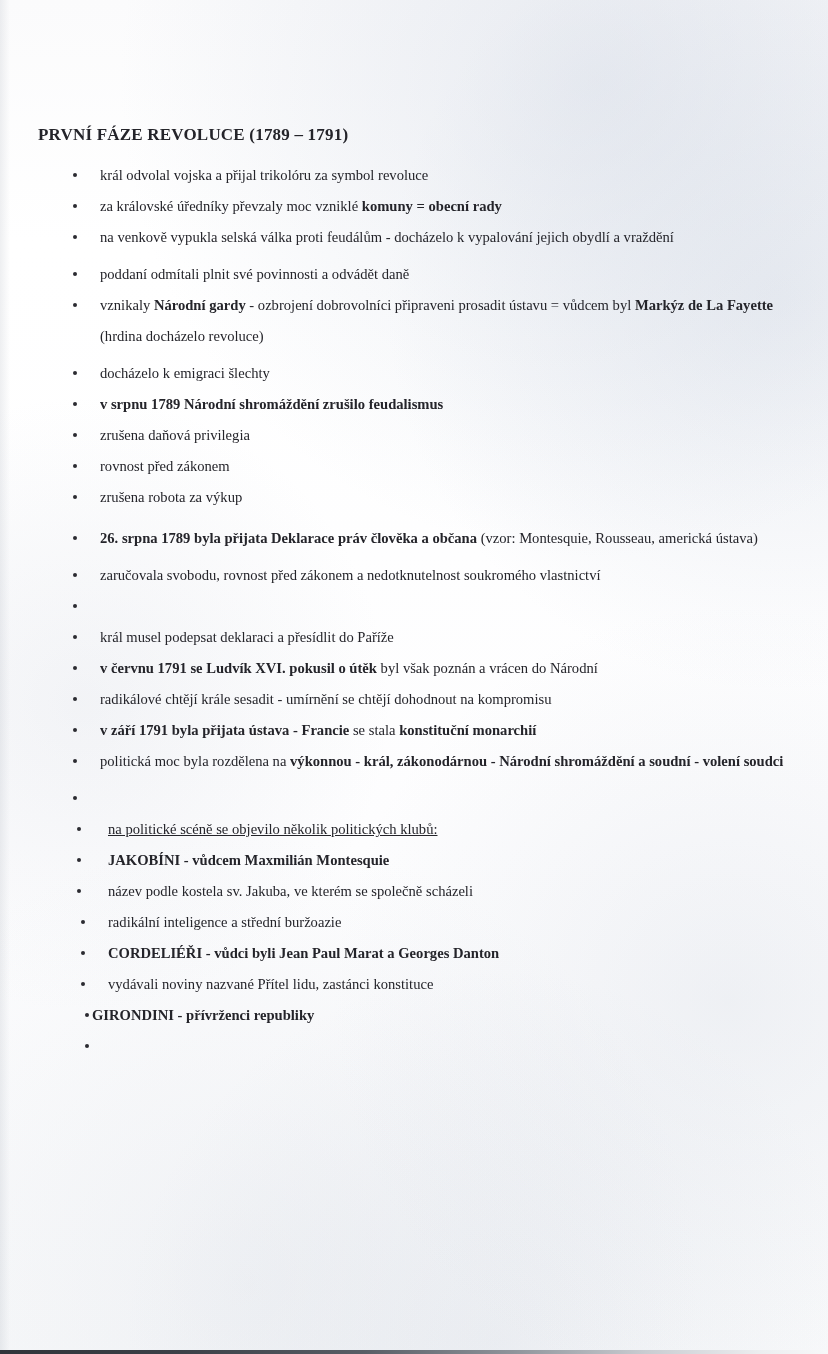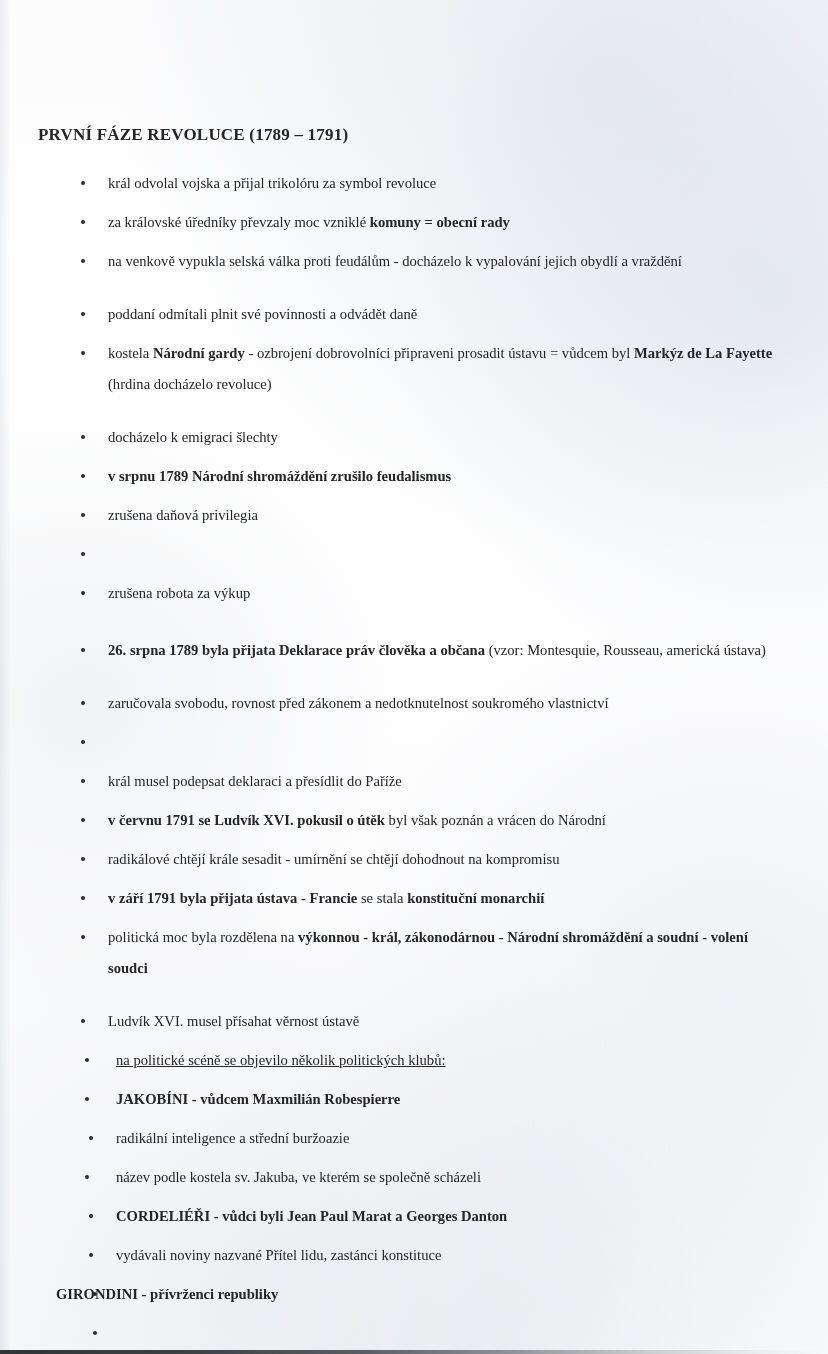--- a/index.html
+++ b/index.html
@@ -74,27 +74,27 @@
     margin: 0;
     padding: 0;
   }
 
   .bullet {
     position: relative;
     padding-left: 100px;
     padding-right: 44px;
     font-size: 14.6px;
     line-height: 31px;
-    margin: 8px;
+    margin: 0;
     min-height: 31px;
   }
   
   .bullet.nudge1 { padding-left: 108px; }
   .bullet.nudge2 { padding-left: 108px; }
-  .bullet.nudge3 { padding-left: 48px; }
+  .bullet.nudge3 { padding-left: 92px; }
 
   .bullet > .dot {
     position: absolute;
     left: 73px;
     top: 13px;
     width: 4.4px;
     height: 4.4px;
     border-radius: 50%;
     background: #2b2b31;
   }
@@ -133,37 +133,38 @@
         <span class="dot"></span>
         <span class="txt"><span>na venkově vypukla selská válka proti feudálům - docházelo k vypalování jejich obydlí a vraždění</span></span>
       </li>
       <li class="gap-sm"></li>
       <li class="bullet">
         <span class="dot"></span>
         <span class="txt"><span>poddaní odmítali plnit své povinnosti a odvádět daně</span></span>
       </li>
       <li class="bullet">
         <span class="dot"></span>
-        <span class="txt"><span>kostela </span><b>Národní gardy</b><span> - ozbrojení dobrovolníci připraveni prosadit ústavu = vůdcem byl </span><b>Markýz de La Fayette</b><span> (hrdina docházelo revoluce)</span></span>
+        <span class="txt"><span>vznikaly </span><b>Národní gardy</b><span> - ozbrojení dobrovolníci připraveni prosadit ústavu = vůdcem byl </span><b>Markýz de La Fayette</b><span> (hrdina docházelo revoluce)</span></span>
       </li>
       <li class="gap-sm"></li>
       <li class="bullet">
         <span class="dot"></span>
         <span class="txt"><span>docházelo k emigraci šlechty</span></span>
       </li>
       <li class="bullet">
         <span class="dot"></span>
         <span class="txt"><b>v srpnu 1789 Národní shromáždění zrušilo feudalismus</b></span>
       </li>
       <li class="bullet">
         <span class="dot"></span>
         <span class="txt"><span>zrušena daňová privilegia</span></span>
       </li>
       <li class="bullet">
         <span class="dot"></span>
+        <span class="txt"><span>rovnost před zákonem</span></span>
       </li>
       <li class="bullet">
         <span class="dot"></span>
         <span class="txt"><span>zrušena robota za výkup</span></span>
       </li>
       <li class="gap-md"></li>
       <li class="bullet">
         <span class="dot"></span>
         <span class="txt"><b>26. srpna 1789 byla přijata Deklarace práv člověka a občana</b><span> (vzor: Montesquie, Rousseau, americká ústava)</span></span>
       </li>
@@ -191,38 +192,37 @@
         <span class="dot"></span>
         <span class="txt"><b>v září 1791 byla přijata ústava - Francie</b><span> se stala </span><b>konstituční monarchií</b></span>
       </li>
       <li class="bullet">
         <span class="dot"></span>
         <span class="txt"><span>politická moc byla rozdělena na </span><b>výkonnou - král, zákonodárnou - Národní shromáždění a soudní - volení soudci</b></span>
       </li>
       <li class="gap-sm"></li>
       <li class="bullet">
         <span class="dot"></span>
-        <span class="txt"><span>Ludvík XVI. musel přísahat věrnost ústavě</span></span>
       </li>
       <li class="bullet nudge1">
         <span class="dot"></span>
         <span class="txt u"><span>na politické scéně se objevilo několik politických klubů:</span></span>
       </li>
       <li class="bullet nudge1">
         <span class="dot"></span>
-        <span class="txt"><b>JAKOBÍNI - vůdcem Maxmilián Robespierre</b></span>
+        <span class="txt"><b>JAKOBÍNI - vůdcem Maxmilián Montesquie</b></span>
+      </li>
+      <li class="bullet nudge1">
+        <span class="dot"></span>
+        <span class="txt"><span>název podle kostela sv. Jakuba, ve kterém se společně scházeli</span></span>
       </li>
       <li class="bullet nudge2">
         <span class="dot"></span>
         <span class="txt"><span>radikální inteligence a střední buržoazie</span></span>
       </li>
-      <li class="bullet nudge1">
-        <span class="dot"></span>
-        <span class="txt"><span>název podle kostela sv. Jakuba, ve kterém se společně scházeli</span></span>
-      </li>
       <li class="bullet nudge2">
         <span class="dot"></span>
         <span class="txt"><b>CORDELIÉŘI - vůdci byli Jean Paul Marat a Georges Danton</b></span>
       </li>
       <li class="bullet nudge2">
         <span class="dot"></span>
         <span class="txt"><span>vydávali noviny nazvané Přítel lidu, zastánci konstituce</span></span>
       </li>
       <li class="bullet nudge3">
         <span class="dot"></span>

